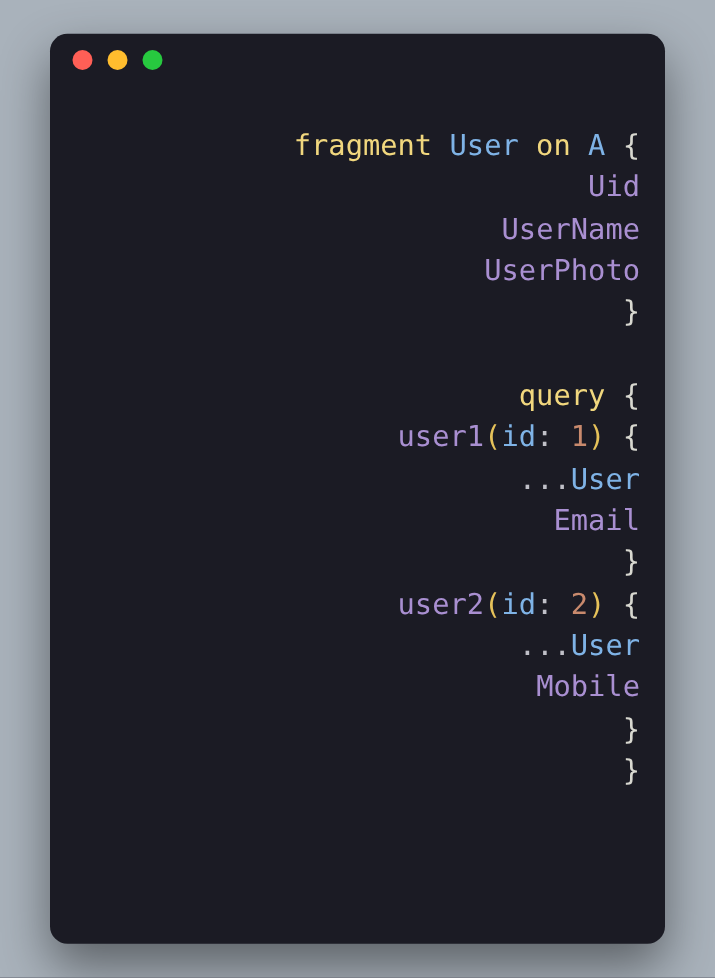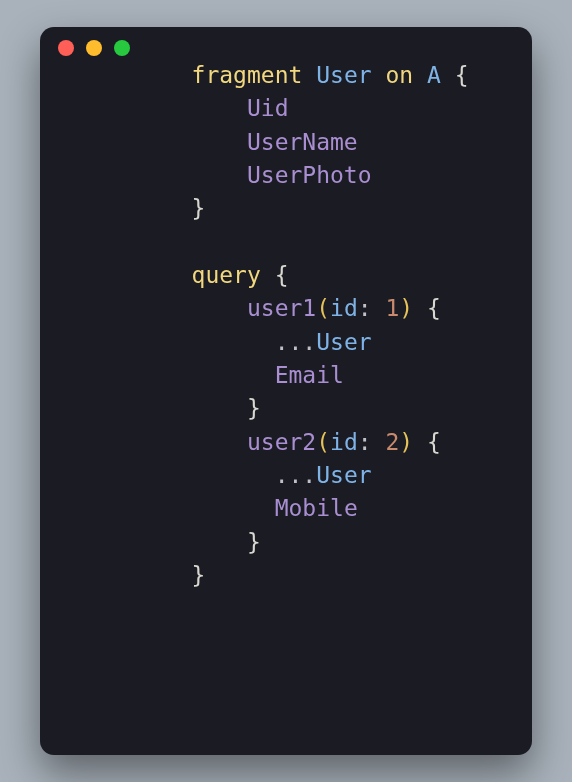--- a/index.html
+++ b/index.html
@@ -18,21 +18,22 @@
     justify-content: center;
   }
   .window {
     width: 492px;
     height: 728px;
     background: #1b1b24;
     border-radius: 14px;
     box-shadow: 0 18px 40px rgba(0,0,0,0.45);
     overflow: hidden;
     display: flex;
-    flex-direction: row;
+    flex-direction: column;
+    text-align: right;
   }
   .titlebar {
     height: 42px;
     display: flex;
     align-items: center;
     padding-left: 18px;
     gap: 12px;
   }
   .dot {
     width: 16px;

